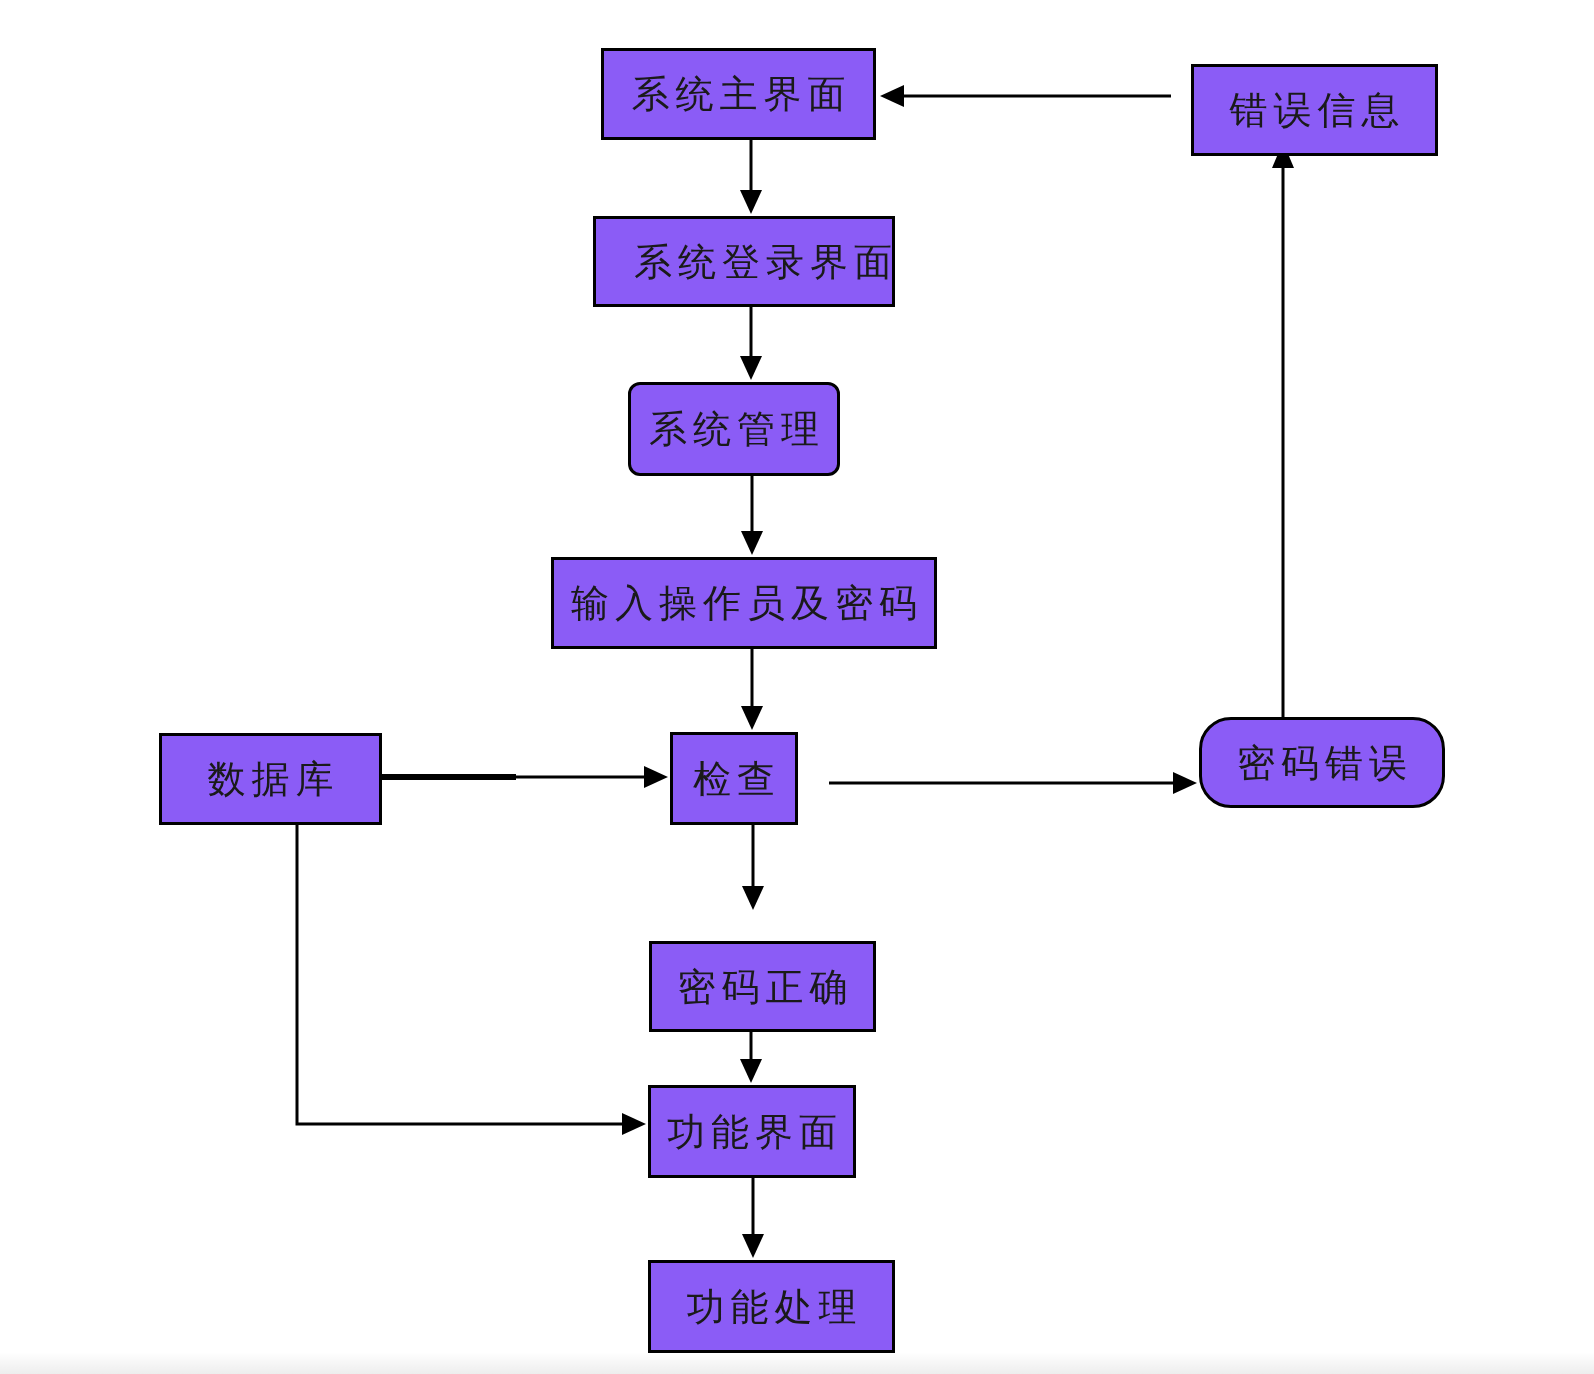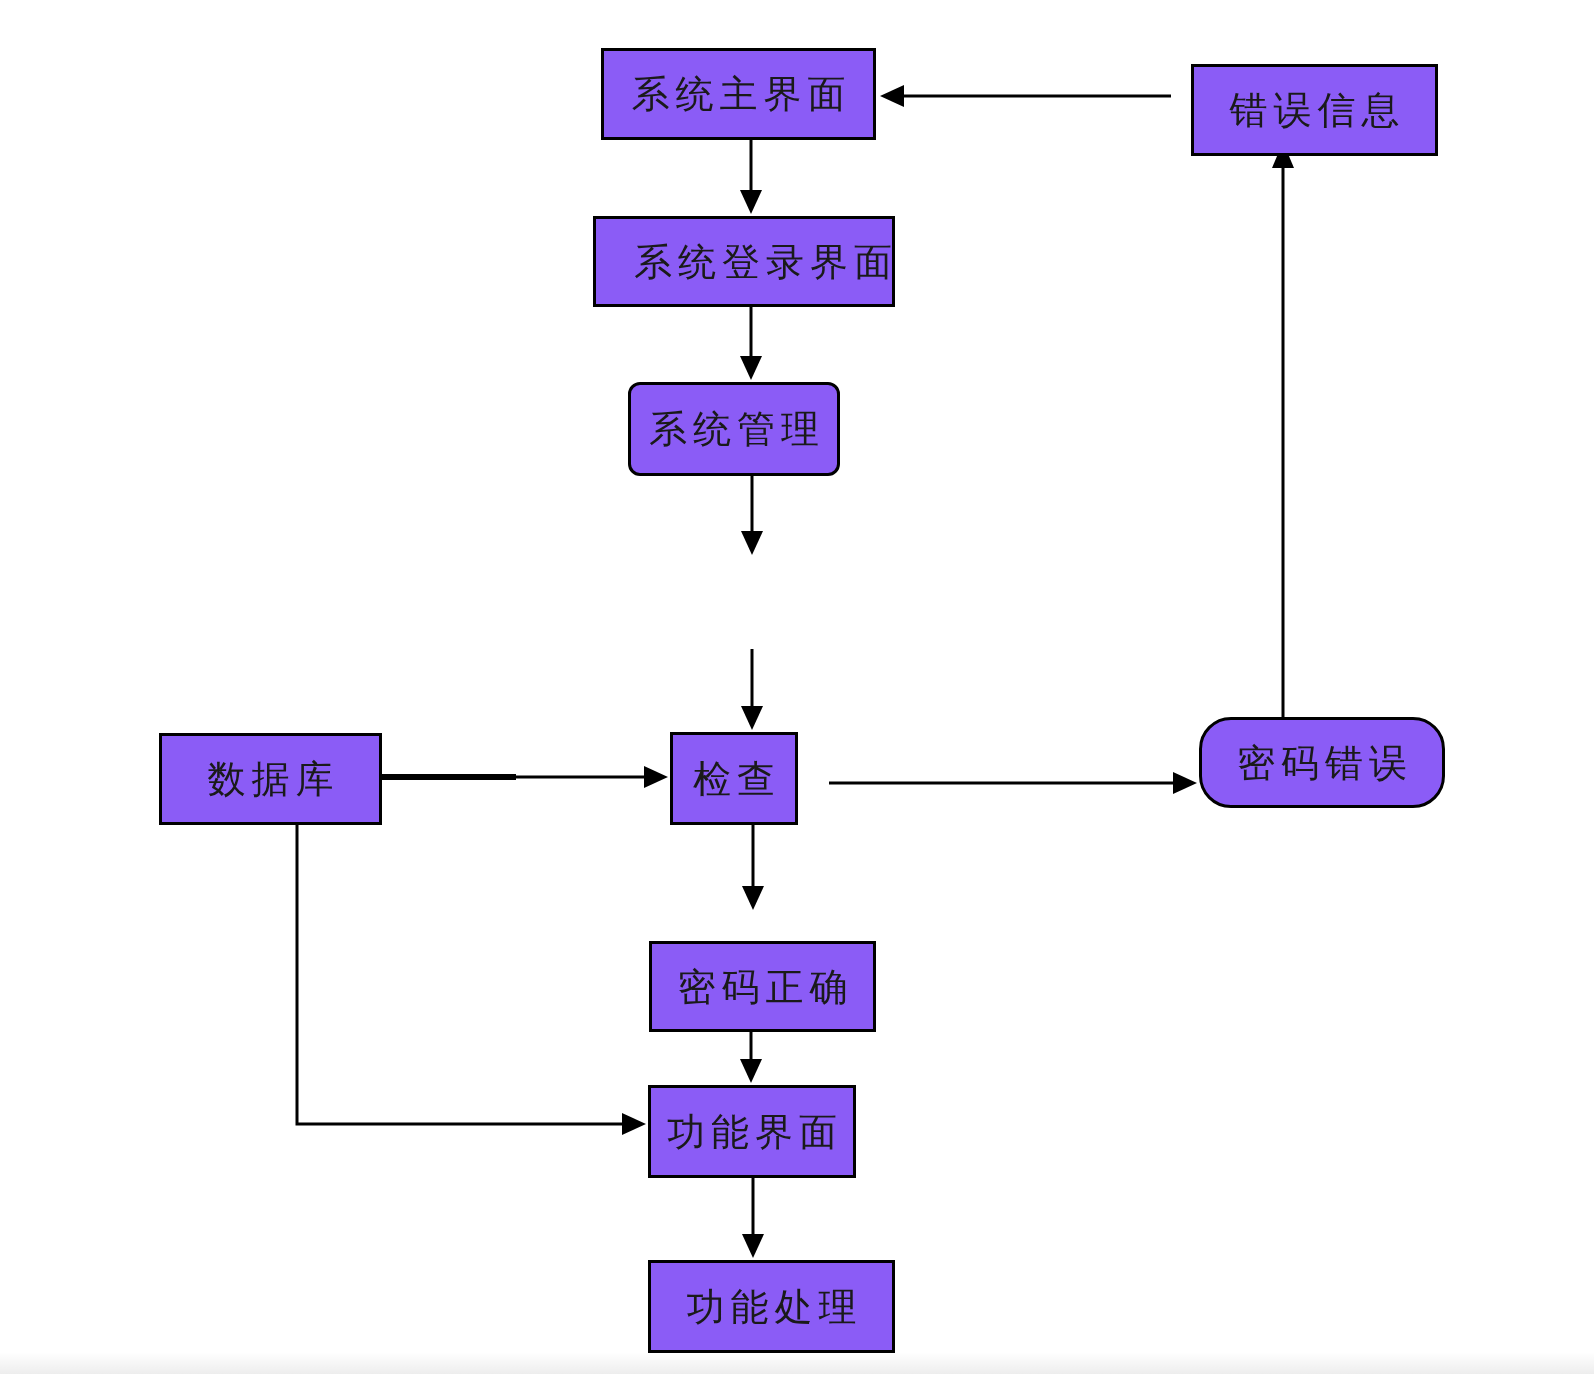--- a/index.html
+++ b/index.html
@@ -107,20 +107,23 @@
   </div>
 
   <div class="node n-login-ui">
     <span class="label">系统登录界面</span>
   </div>
 
   <div class="node n-system-mgmt">
     <span class="label">系统管理</span>
   </div>
 
+  <div class="node n-input-credentials">
+    <span class="label">输入操作员及密码</span>
+  </div>
 
   <div class="node n-database">
     <span class="label">数据库</span>
   </div>
 
   <div class="node n-check">
     <span class="label">检查</span>
   </div>
 
   <div class="node n-password-wrong">

